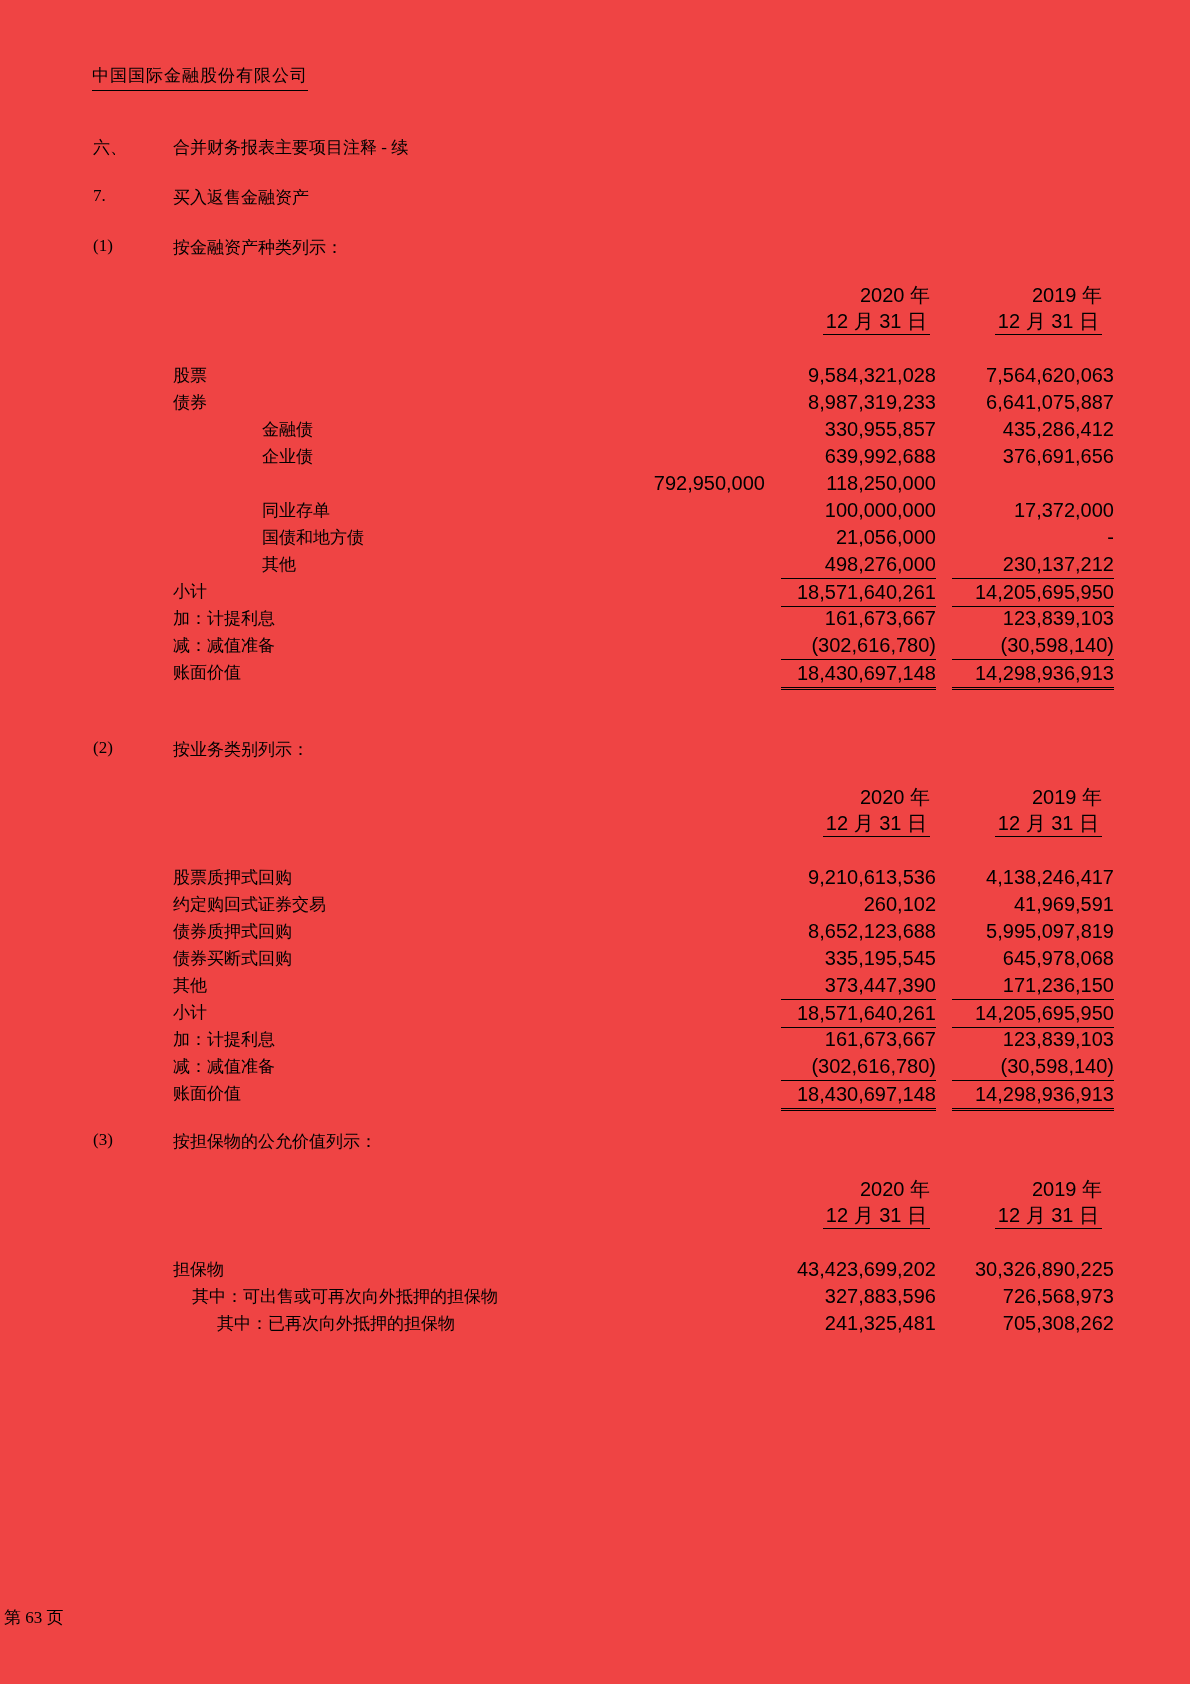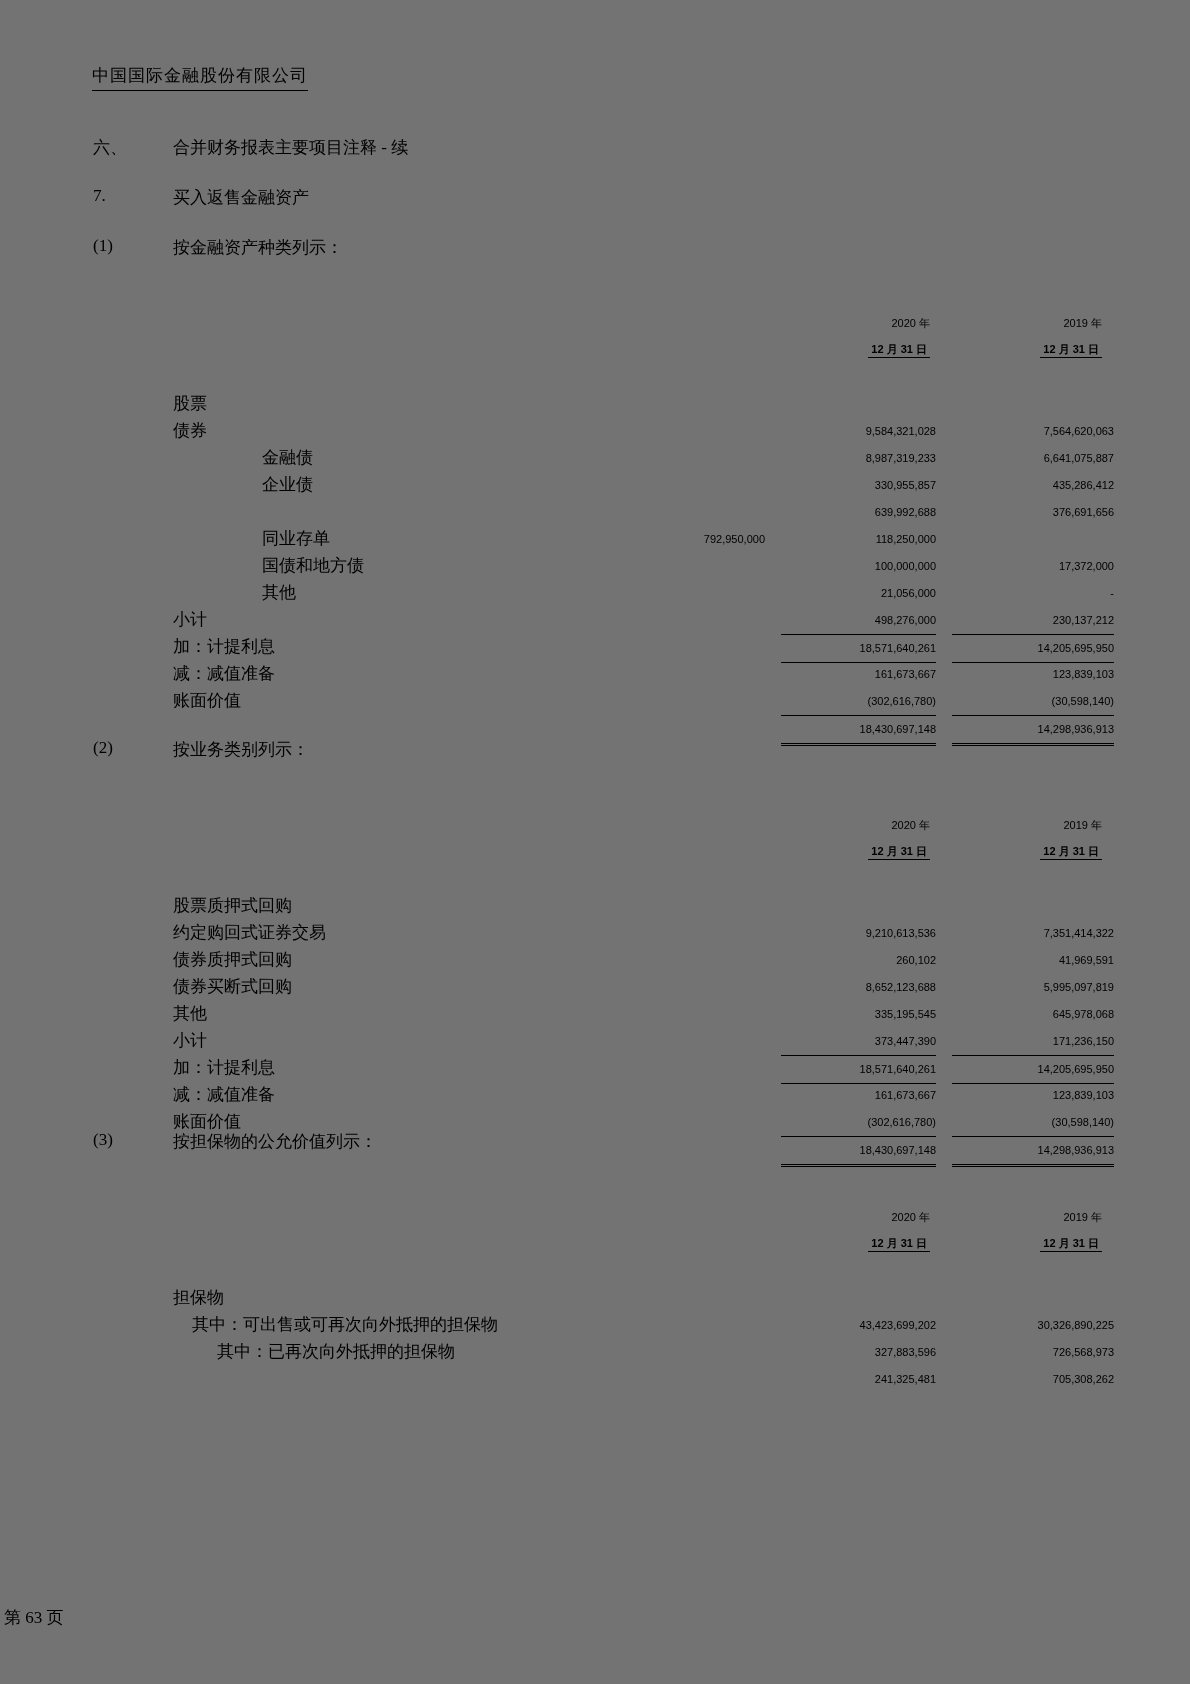--- a/index.html
+++ b/index.html
@@ -1,20 +1,20 @@
 <!DOCTYPE html>
 <html><head>
 <meta charset="utf-8">
 <style>
   * { margin:0; padding:0; box-sizing:border-box; }
   html,body { background:#ffffff; }
   .page {
     position:relative;
     width:1190px; height:1684px;
-    background:#737373;
+    background:#ef4444;
     color:#000;
     font-family:"Liberation Serif","DejaVu Serif",serif;
     font-size:17px;
     overflow:hidden;
   }
   .company {
     position:absolute; top:64px; left:92px;
     border-bottom:1px solid #000;
     padding-bottom:3px;
     letter-spacing:1px;
@@ -33,31 +33,30 @@
   #table-3 { top:1176px; }
 
   .t-row {
     display:grid;
     grid-template-columns:592px 155px 162px;
     column-gap:10px;
   }
   .t-head .cell { text-align:center; }
   .t-head .num { font-family:"Liberation Sans","DejaVu Sans",sans-serif; font-size:16.5px; }
   .year { line-height:26px; }
-  .datewrap { line-height:26px;font-weight:bold; }
+  .datewrap { line-height:26px; }
   .date { border-bottom:1px solid #000; padding:0 3px 2px 3px; }
 
   .t-body { margin-top:28px; }
   .t-body .t-row { height:27px;gap:16px; }
   .cell { line-height:27px; white-space:nowrap; }
   .cell.num {
     text-align:right;
     font-family:"Liberation Sans","DejaVu Sans",sans-serif;
-    font-size:11px;
-    margin-top:28px;
+    font-size:20px;
   }
   
   #table-1 .ind1 { padding-left:25px; }
   #table-1 .ind2 { padding-left:89px; }
   #table-3 .ind1 { padding-left:19px; }
   #table-3 .ind2 { padding-left:44px; }
   .ind1 { padding-left:25px; }
   .ind2 { padding-left:89px; }
 
   .t-body .num.subtotal { border-top:1px solid #000; border-bottom:1px solid #000; }
@@ -176,21 +175,21 @@
         </div>
         <div class="cell num colhead">
           <div class="year">2019 年</div>
           <div class="datewrap"><span class="date">12 月 31 日</span></div>
         </div>
       </div>
       <div class="t-body">
         <div class="t-row">
           <div class="cell label ind0">股票质押式回购</div>
           <div class="cell num ">9,210,613,536</div>
-          <div class="cell num ">7,351,414,322</div>
+          <div class="cell num ">4,138,246,417</div>
         </div>
         <div class="t-row">
           <div class="cell label ind0">约定购回式证券交易</div>
           <div class="cell num ">260,102</div>
           <div class="cell num ">41,969,591</div>
         </div>
         <div class="t-row">
           <div class="cell label ind0">债券质押式回购</div>
           <div class="cell num ">8,652,123,688</div>
           <div class="cell num ">5,995,097,819</div>

